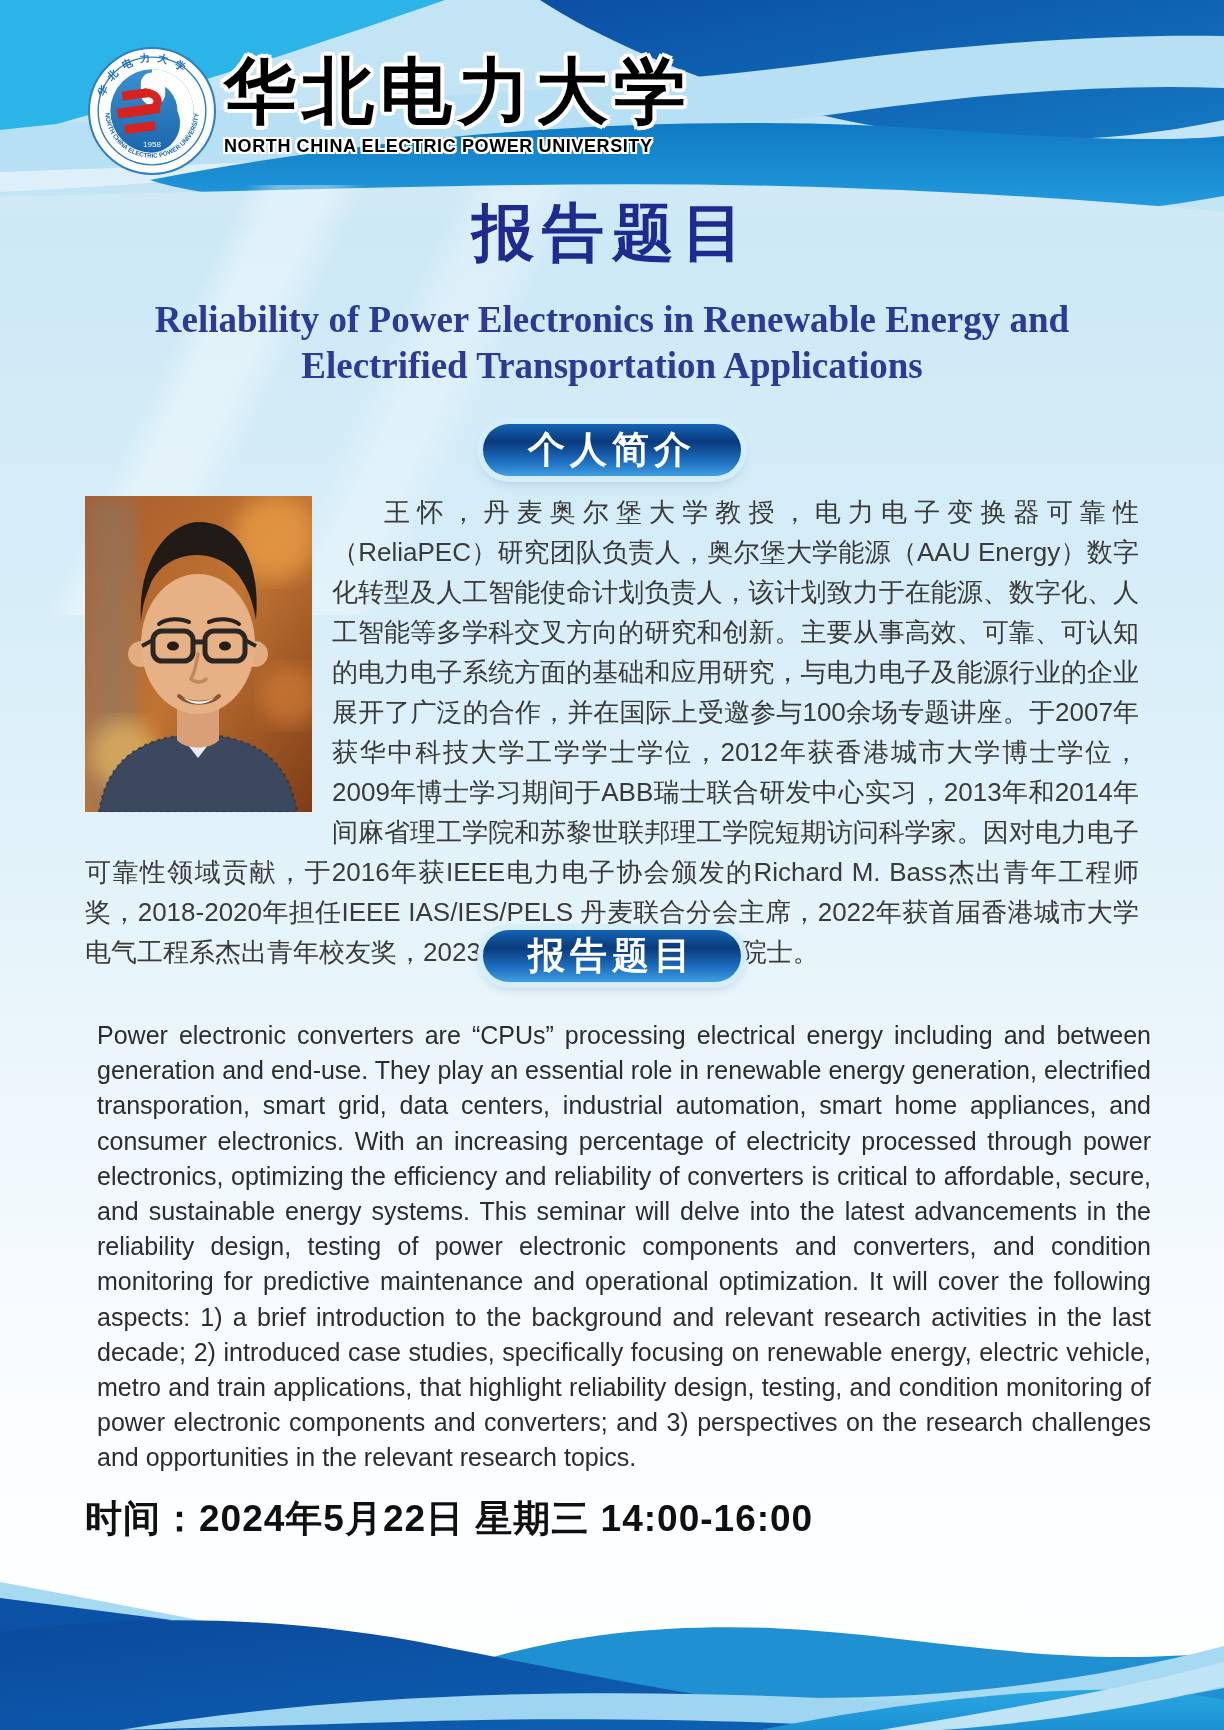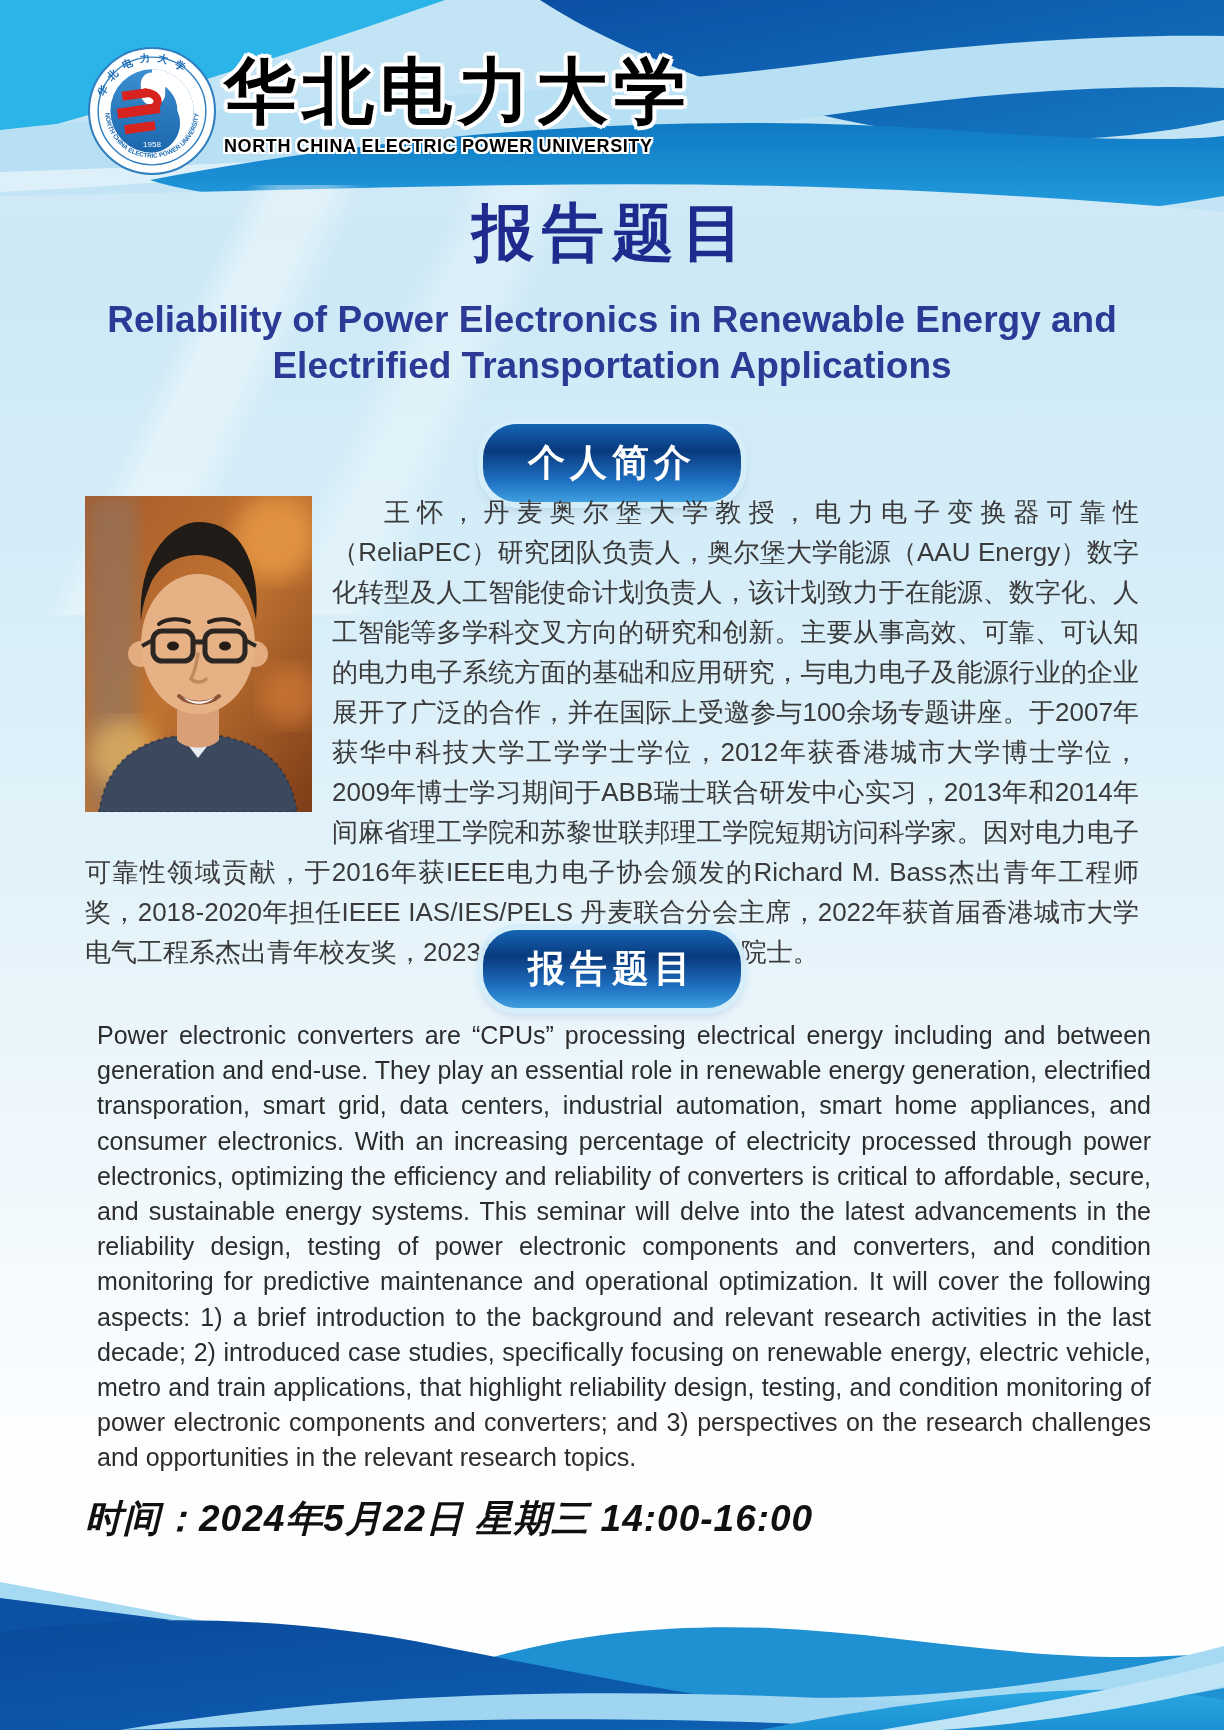--- a/index.html
+++ b/index.html
@@ -30,44 +30,44 @@
     text-shadow:-2px -2px 0 #fff,2px -2px 0 #fff,-2px 2px 0 #fff,2px 2px 0 #fff,0 2px 0 #fff,0 -2px 0 #fff,2px 0 0 #fff,-2px 0 0 #fff;
   }
   .title-zh{
     position:absolute;top:191px;left:0;width:100%;margin:0;
     text-align:center;font-size:62px;font-weight:900;letter-spacing:8px;
     color:#1e2a8d;
   }
   .title-en{
     position:absolute;top:297px;left:0;width:100%;margin:0;
     text-align:center;font-size:37px;line-height:46px;font-weight:600;
-    color:#2c3a96;white-space:pre-line;
+    color:#2c3a96;white-space:pre-line;font-family:Liberation Serif, serif;
   }
   .badge{
     position:absolute;left:50%;transform:translateX(-50%);
-    min-width:258px;height:78px;border-radius:34px;
+    min-width:258px;height:52px;border-radius:34px;
     display:flex;align-items:center;justify-content:center;
     background:linear-gradient(180deg,#1565b5 0%,#093a7d 34%,#1e6fc0 72%,#3f9fe0 100%);
     box-shadow:0 0 0 6px rgba(213,238,250,.95),0 5px 12px rgba(20,70,130,.28);
   }
   .badge span{color:#fff;font-size:37px;font-weight:bold;letter-spacing:5px;}
   .badge-bio{top:424px;}
   .badge-abs{top:930px;}
   .bio-block{position:absolute;top:492px;left:85px;width:1054px;}
   .photo{float:left;width:227px;height:316px;margin:4px 20px 6px 0;overflow:hidden;}
   .bio-text{
     margin:0;font-size:26px;line-height:40px;color:#3a3a3a;
     text-align:justify;text-indent:2em;
   }
   .abstract-text{
     position:absolute;top:1006px;left:85px;width:1054px;margin:12px;
     font-size:25px;line-height:35.2px;color:#2c2c2c;text-align:justify;
   }
   .schedule{position:absolute;top:1488px;left:85px;}
-  .schedule-line{font-size:37px;font-weight:bold;color:#101010;line-height:62px;letter-spacing:1px;font-style:italic;}
+  .schedule-line{font-size:37px;font-weight:bold;color:#101010;line-height:62px;letter-spacing:1px;}
   .footer-deco{position:absolute;bottom:0;left:0;}
 </style>
 </head>
 <body>
 
 <div class="poster">
 
   <svg class="header-deco" width="1224" height="218" viewBox="0 0 1224 218">
     <defs>
       <linearGradient id="gDark" x1="0" y1="0" x2="1" y2="1">

